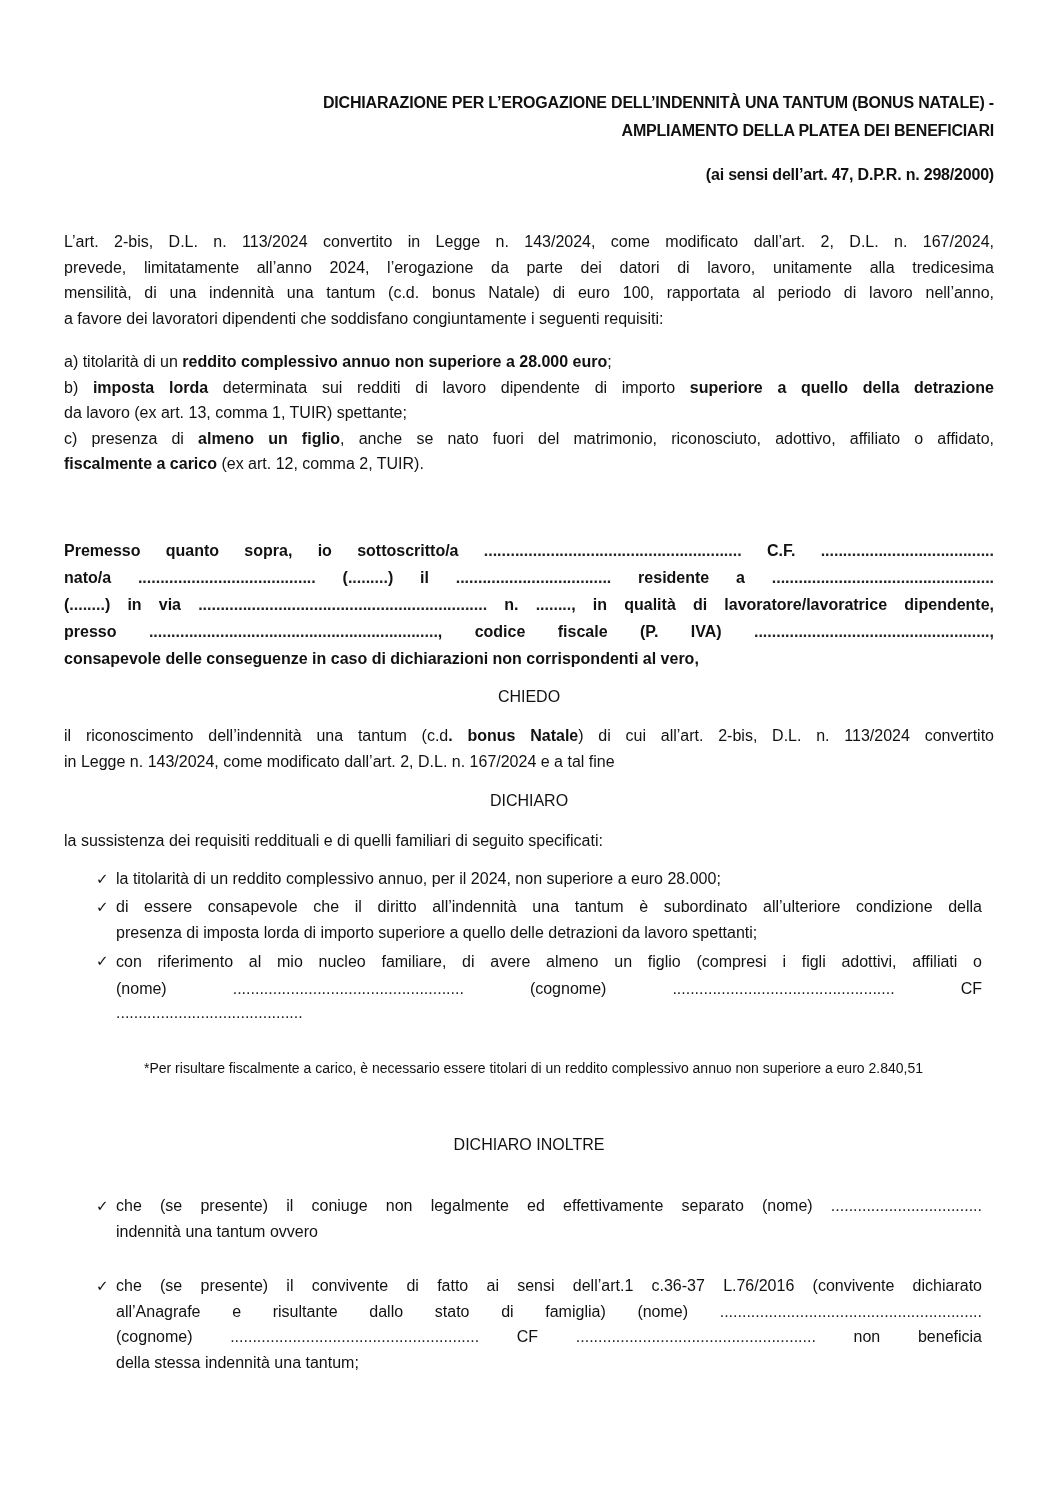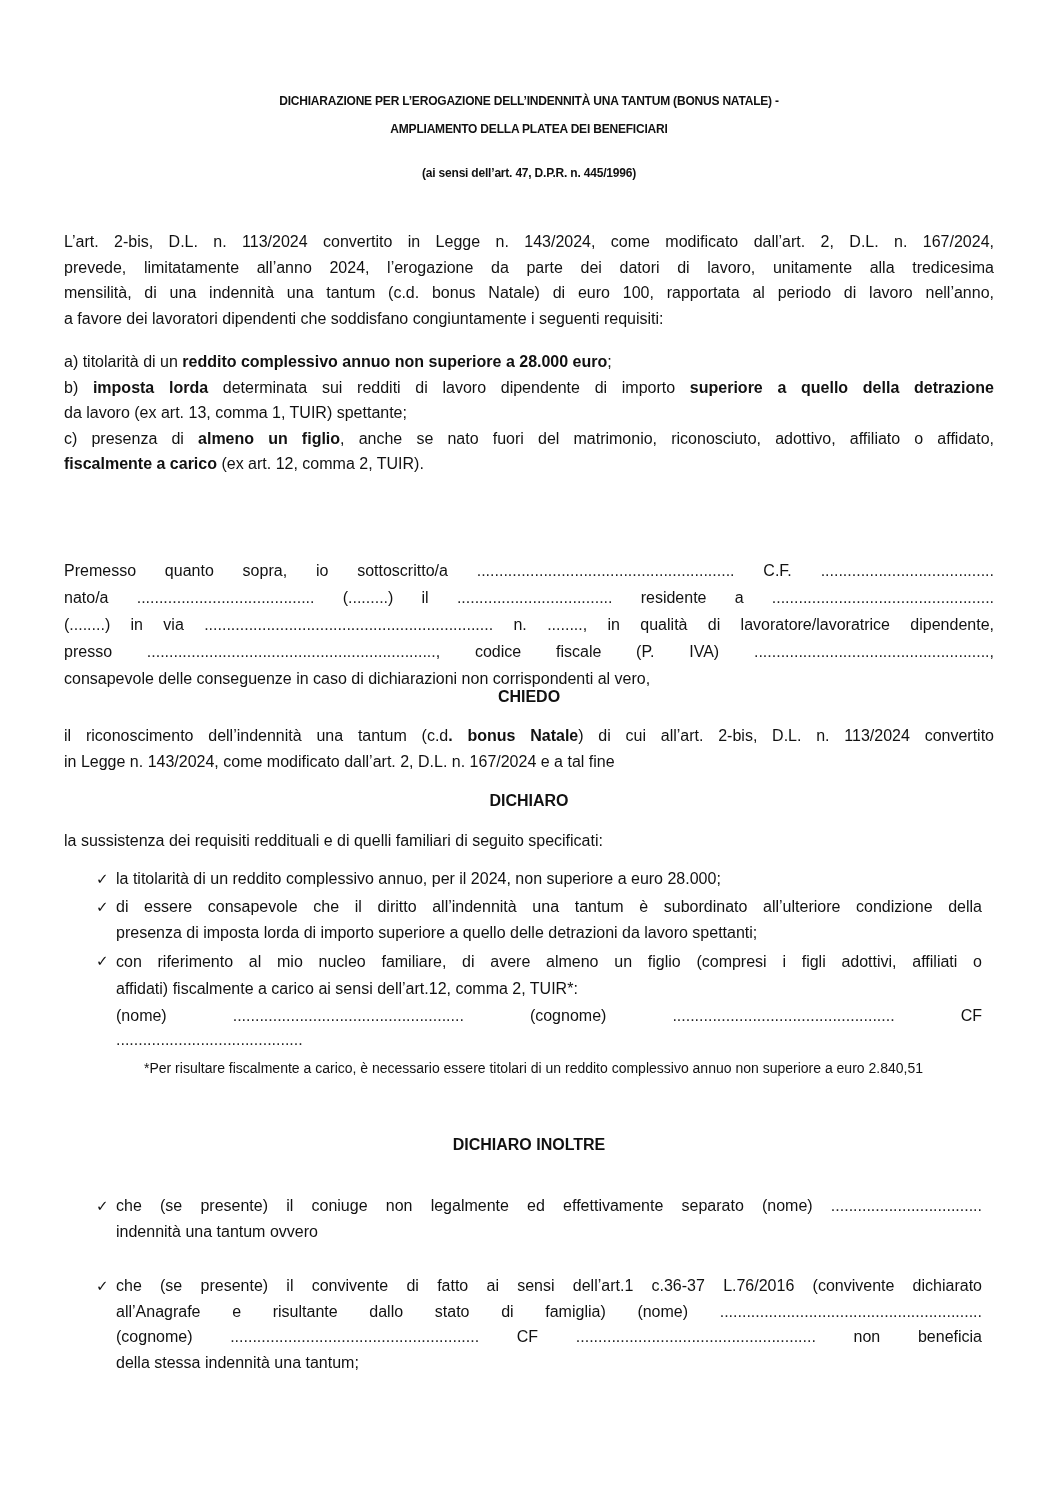--- a/index.html
+++ b/index.html
@@ -3,69 +3,69 @@
 <meta charset="utf-8">
 <style>
   html, body { margin: 0; padding: 0; background: #ffffff; }
   body {
     width: 1058px; height: 1497px; position: relative; overflow: hidden;
     font-family: "Liberation Sans", "DejaVu Sans", sans-serif;
     color: #111111;
   }
   .page { position: absolute; left: 64px; top: 0; width: 930px; }
   .title {
-    position: absolute; left: 0; width: 930px; text-align: center;
-    font-weight: bold; font-size: 12px; letter-spacing: -0.2px;
+    position: absolute; left: 0; width: 930px; text-align: right;
+    font-weight: bold; font-size: 16px; letter-spacing: -0.2px;
   }
   .para {
     position: absolute; left: 0; width: 930px; font-size: 16px;
     line-height: 25.5px; text-align: justify;
   }
   .line { display: block; white-space: nowrap; }
   .jline { display: block; text-align: justify; text-align-last: justify; white-space: normal; }
   b { font-weight: bold; }
   .heading {
     position: absolute; left: 0; width: 930px; text-align: center;
-    font-weight: bold; font-size: 16px;
+    font-weight: normal; font-size: 16px;
   }
   .fill { letter-spacing: 0px; color: #222; cursor: text; }
   .check-item { position: absolute; left: 32px; width: 898px; font-size: 16px; line-height: 25.5px; }
   .check {
     position: absolute; left: 0; top: 0; width: 20px; font-size: 15px;
   }
   .check-text { position: absolute; left: 20px; width: 866px; }
   .footnote {
     position: absolute; left: 80px; width: 866px; font-size: 14px; line-height: 21px;
   }
 </style>
 </head>
 <body>
 
 <div class="page">
 
   <div class="title" style="top:94px;">DICHIARAZIONE PER L’EROGAZIONE DELL’INDENNITÀ UNA TANTUM (BONUS NATALE) -</div>
   <div class="title" style="top:122px;">AMPLIAMENTO DELLA PLATEA DEI BENEFICIARI</div>
-  <div class="title" style="top:166px;">(ai sensi dell’art. 47, D.P.R. n. 445/1996)</div>
+  <div class="title" style="top:166px;">(ai sensi dell’art. 47, D.P.R. n. 298/2000)</div>
 
   <div class="para" style="top:229px;">
     <span class="jline">L’art. 2-bis, D.L. n. 113/2024 convertito in Legge n. 143/2024, come modificato dall’art. 2, D.L. n. 167/2024,</span>
     <span class="jline">prevede, limitatamente all’anno 2024, l’erogazione da parte dei datori di lavoro, unitamente alla tredicesima</span>
     <span class="jline">mensilità, di una indennità una tantum (c.d. bonus Natale) di euro 100, rapportata al periodo di lavoro nell’anno,</span>
     <span class="line">a favore dei lavoratori dipendenti che soddisfano congiuntamente i seguenti requisiti:</span>
   </div>
 
   <div class="para" style="top:349px;">
     <span class="line"><span>a) titolarità di un </span><b>reddito complessivo annuo non superiore a 28.000 euro</b><span>;</span></span>
     <span class="jline"><span>b) </span><b>imposta lorda</b><span> determinata sui redditi di lavoro dipendente di importo </span><b>superiore a quello della detrazione</b></span>
     <span class="line">da lavoro (ex art. 13, comma 1, TUIR) spettante;</span>
     <span class="jline"><span>c) presenza di </span><b>almeno un figlio</b><span>, anche se nato fuori del matrimonio, riconosciuto, adottivo, affiliato o affidato,</span></span>
     <span class="line"><b>fiscalmente a carico</b><span> (ex art. 12, comma 2, TUIR).</span></span>
   </div>
 
-  <div class="para" style="top:557px; line-height:27px;">
+  <div class="para" style="top:537px; line-height:27px;font-weight:bold;">
     <span class="jline"><span>Premesso quanto sopra, io sottoscritto/a </span><span class="fill">..........................................................</span><span> C.F. </span><span class="fill">.......................................</span></span>
     <span class="jline"><span>nato/a </span><span class="fill">........................................</span><span> (</span><span class="fill">.........</span><span>) il </span><span class="fill">...................................</span><span> residente a </span><span class="fill">..................................................</span></span>
     <span class="jline"><span>(</span><span class="fill">........</span><span>) in via </span><span class="fill">.................................................................</span><span> n. </span><span class="fill">........</span><span>, in qualità di lavoratore/lavoratrice dipendente,</span></span>
     <span class="jline"><span>presso </span><span class="fill">.................................................................</span><span>, codice fiscale (P. IVA) </span><span class="fill">.....................................................,</span></span>
     <span class="line">consapevole delle conseguenze in caso di dichiarazioni non corrispondenti al vero,</span>
   </div>
 
   <div class="heading" style="top:688px;">CHIEDO</div>
   <div class="para" style="top:723px;">
     <span class="jline"><span>il riconoscimento dell’indennità una tantum (c.d</span><b>. bonus Natale</b><span>) di cui all’art. 2-bis, D.L. n. 113/2024 convertito</span></span>
@@ -87,21 +87,20 @@
     <span class="check-text">
       <span class="jline">di essere consapevole che il diritto all’indennità una tantum è subordinato all’ulteriore condizione della</span>
       <span class="line">presenza di imposta lorda di importo superiore a quello delle detrazioni da lavoro spettanti;</span>
     </span>
   </div>
 
   <div class="check-item" style="top:948px;">
     <span class="check">✓</span>
     <span class="check-text" style="line-height:27px;">
       <span class="jline">con riferimento al mio nucleo familiare, di avere almeno un figlio (compresi i figli adottivi, affiliati o</span>
-      <span class="line">affidati) fiscalmente a carico ai sensi dell’art.12, comma 2, TUIR*:</span>
       <span class="jline"><span>(nome)</span> <span class="fill">....................................................</span> <span>(cognome)</span> <span class="fill">..................................................</span> <span>CF</span></span>
       <span class="line fill" style="line-height:22px;">..........................................</span>
     </span>
   </div>
 
   <div class="footnote" style="top:1058px;">
     <span class="line">*Per risultare fiscalmente a carico, è necessario essere titolari di un reddito complessivo annuo non superiore a euro 2.840,51</span>
   </div>
 
   <div class="heading" style="top:1136px;">DICHIARO INOLTRE</div>

